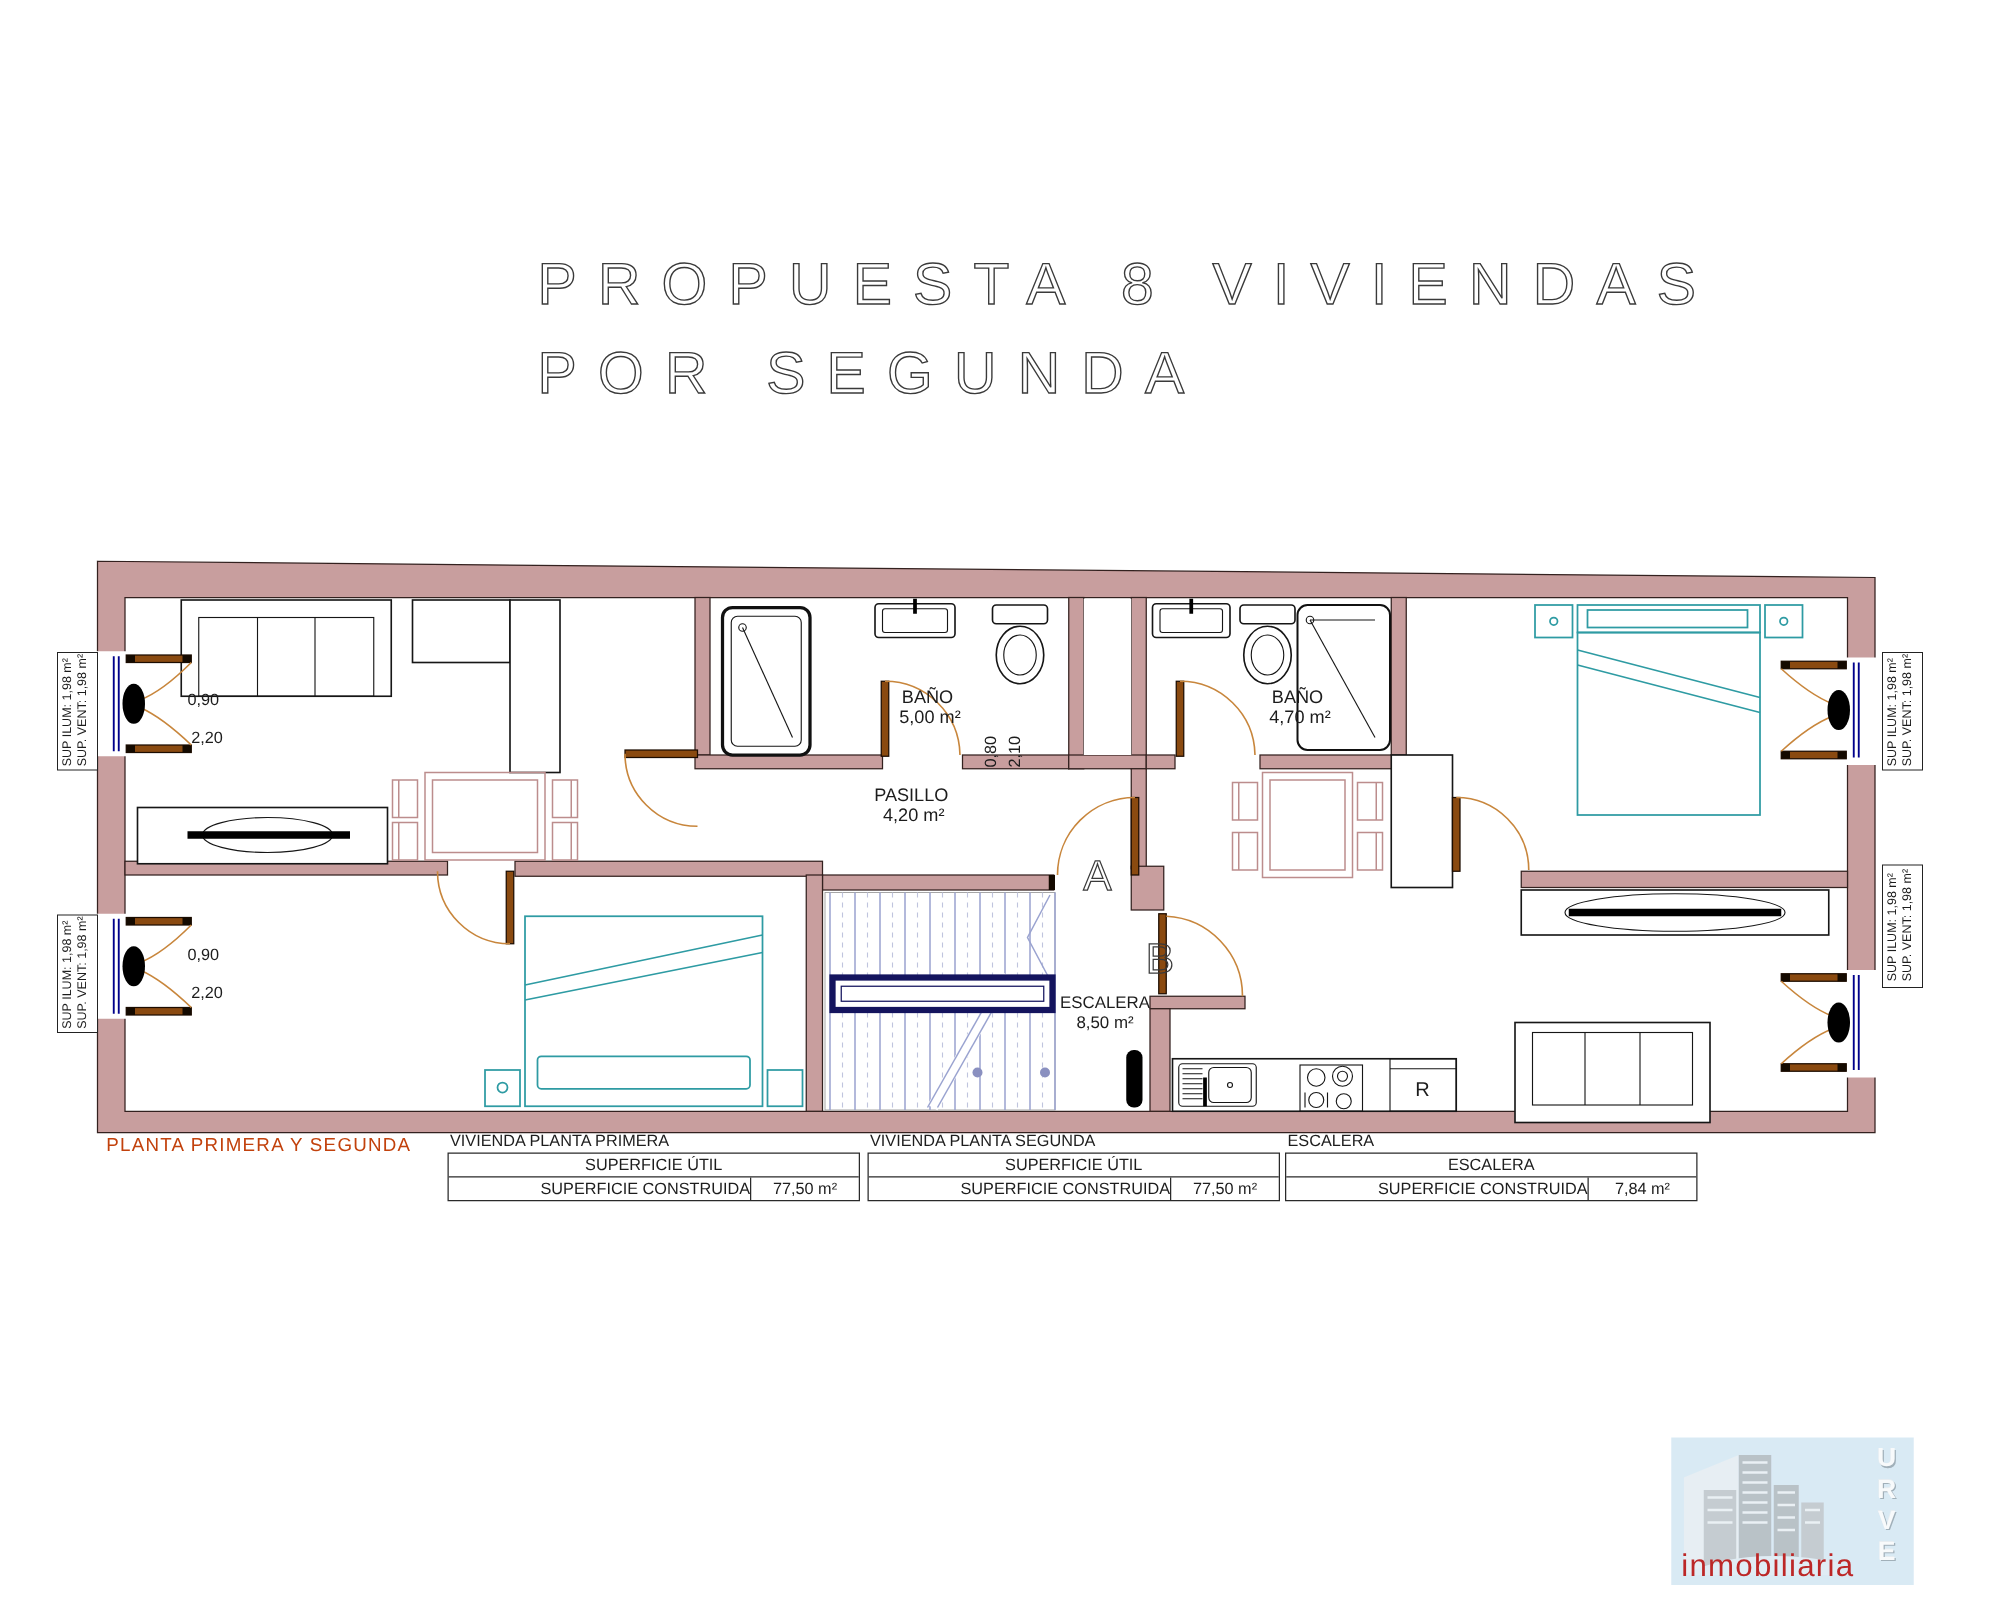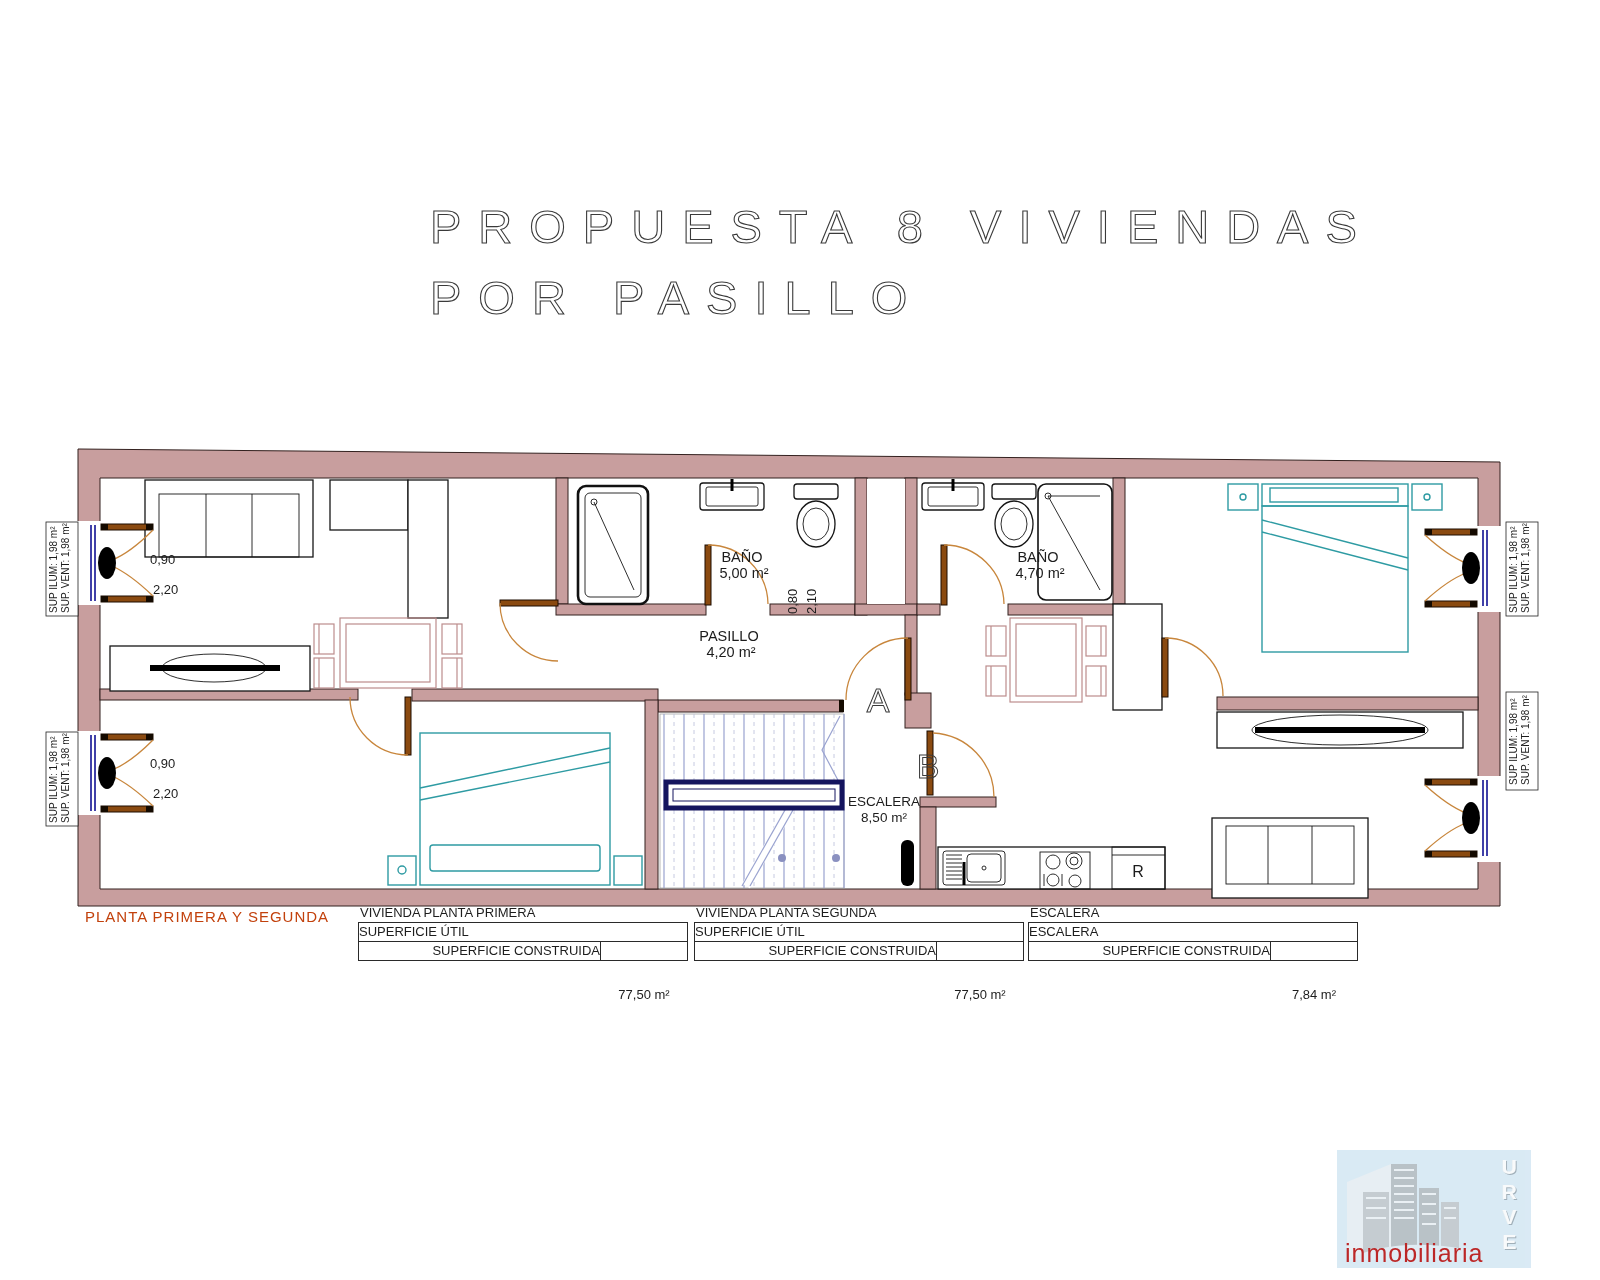--- a/index.html
+++ b/index.html
@@ -9,24 +9,24 @@
   .title{position:absolute;left:430px;top:192px;font-size:47px;letter-spacing:17px;
          line-height:1.5;color:#3a3a3a;white-space:nowrap;font-weight:400;}
   @supports (-webkit-text-stroke: 1px black){
     .title{color:transparent;-webkit-text-stroke:1.1px #3a3a3a;}
   }
   .caption{position:absolute;left:85px;top:908px;font-size:15px;letter-spacing:1px;color:#c2410c;}
   
   .ftable{position:absolute;font-size:13px;color:#1d1d1d;width:330px;}
   .ftable .ttl{margin:0 0 2px 2px;font-size:13px;letter-spacing:0;}
   .fbox{border:1.5px solid #2a2a2a;background:#fff;}
-  .frow1{border-bottom:1.5px solid #2a2a2a;height:18px;line-height:18px;}
+  .frow1{border-bottom:1.5px solid #2a2a2a;text-align:center;height:18px;line-height:18px;}
   .frow2{display:flex;height:18px;line-height:18px;}
   .frow2 .lbl{flex:1;text-align:right;border-right:1.5px solid #2a2a2a;}
-  .frow2 .val{width:86px;text-align:center;margin-top:44px;}
+  .frow2 .val{width:86px;text-align:center;}
   
   .logo{position:absolute;left:1337px;top:1150px;width:194px;height:118px;background:#d8e9f4;opacity:.95;}
   .logo-letters{position:absolute;right:14px;top:4px;text-align:center;font-weight:bold;
       font-size:21px;line-height:25px;color:#f8fafb;
       text-shadow:1px 1px 0 #9cacb6, -0.5px -0.5px 0 #e6edf1;}
   .logo-sub{position:absolute;left:8px;bottom:0px;font-size:25px;color:#b91c1c;letter-spacing:1px;}
   
   .wall{fill:#c89e9e;stroke:#33211f;stroke-width:1;}
   .open{fill:#fff;stroke:none;}
   .furn{fill:#fff;stroke:#161616;stroke-width:1.3;}
@@ -42,21 +42,21 @@
   .cadtext{font-family:"Liberation Sans",sans-serif;fill:#1c1c1c;}
   .hollow{fill:none;stroke:#3a3a3a;stroke-width:1;}
 </style>
 </head>
 <body>
 
 <div id="page">
 
   <div class="title">
     <div>PROPUESTA 8 VIVIENDAS</div>
-    <div>POR PASILLO</div>
+    <div>POR SEGUNDA</div>
   </div>
 
   <svg width="1600" height="1280" viewBox="0 0 1600 1280" style="position:absolute;left:0;top:0">
 
     <g>
       <path class="wall" fill-rule="evenodd" d="M78,449 L1500,462 L1500,906 L78,906 Z M100,478 L1478,478 L1478,889 L100,889 Z"></path>
     </g>
 
     <g>
       <rect class="open" x="76" y="521" width="26" height="84"></rect>

